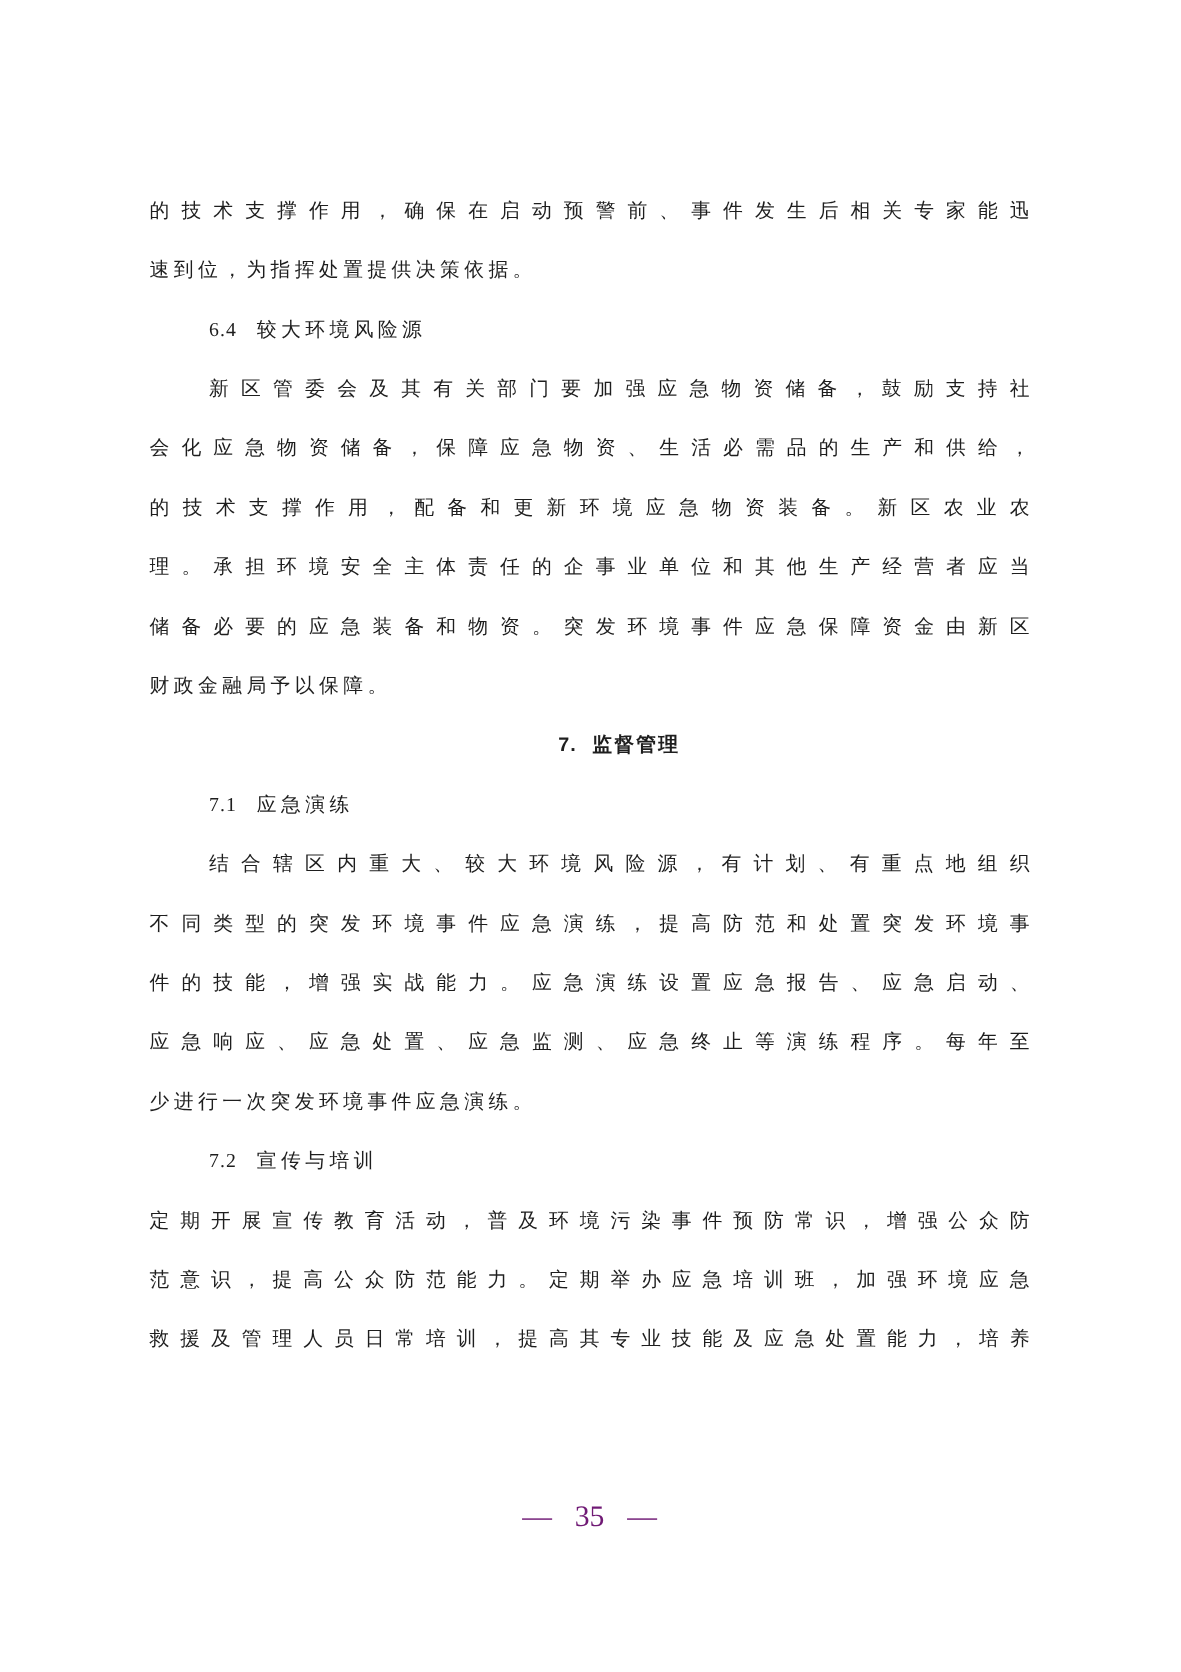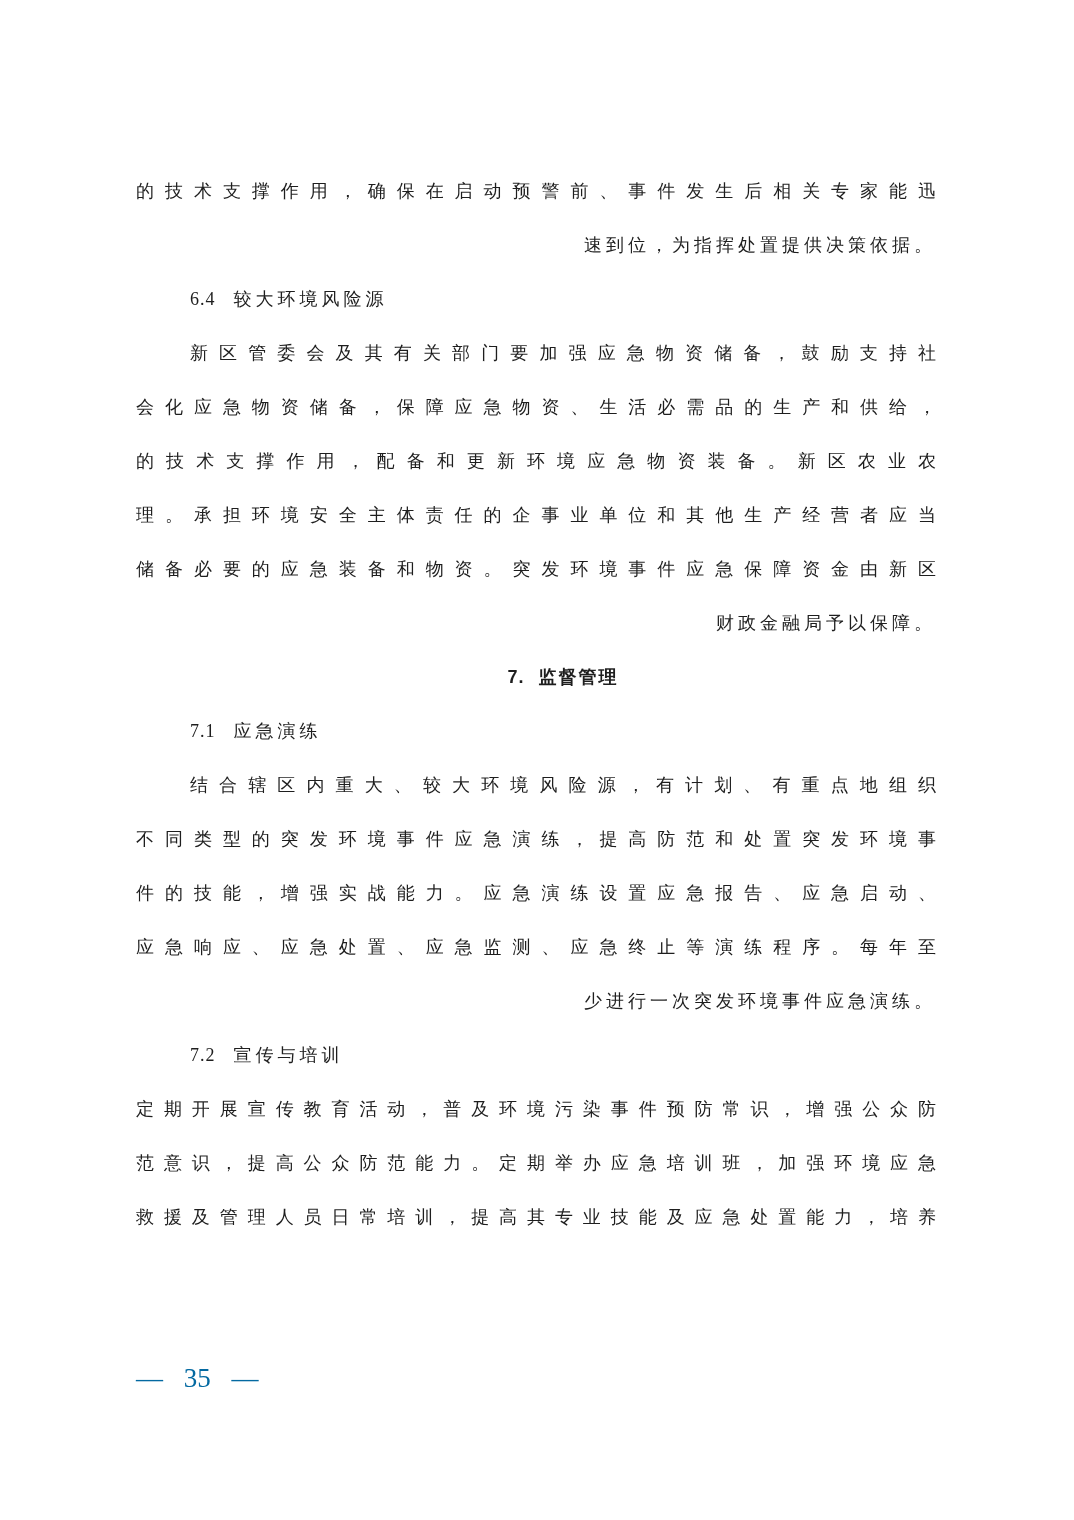--- a/index.html
+++ b/index.html
@@ -35,21 +35,20 @@
   .line.justify {
     white-space: normal;
     text-align: justify;
     text-align-last: justify;
   }
   .line.indent {
     text-indent: 54px;
   }
   .body-end {
     letter-spacing: 4px;
-    text-align: right;
   }
   .heading {
     padding-left: 54px;
     letter-spacing: 4px;
   }
   .heading .num {
     letter-spacing: 1px;
     margin-right: 18px;
   }
   .heading-bold {
@@ -61,25 +60,25 @@
   }
   .heading-bold .num {
     letter-spacing: 1px;
     margin-right: 14px;
   }
   .pagenum {
     position: absolute;
     left: 136px;
     top: 1358px;
     width: 800px;
-    text-align: left;
+    text-align: center;
     font-size: 27px;
     line-height: 40px;
     word-spacing: 14px;
-    color: #0369a1;
+    color: #701a75;
   }
 </style>
 </head>
 <body>
 
 <main class="page">
   <section class="doc">
       <div class="line body justify">的技术支撑作用，确保在启动预警前、事件发生后相关专家能迅</div>
       <div class="line body-end">速到位，为指挥处置提供决策依据。</div>
       <div class="line heading"><span class="num">6.4</span><span class="title">较大环境风险源</span></div>

